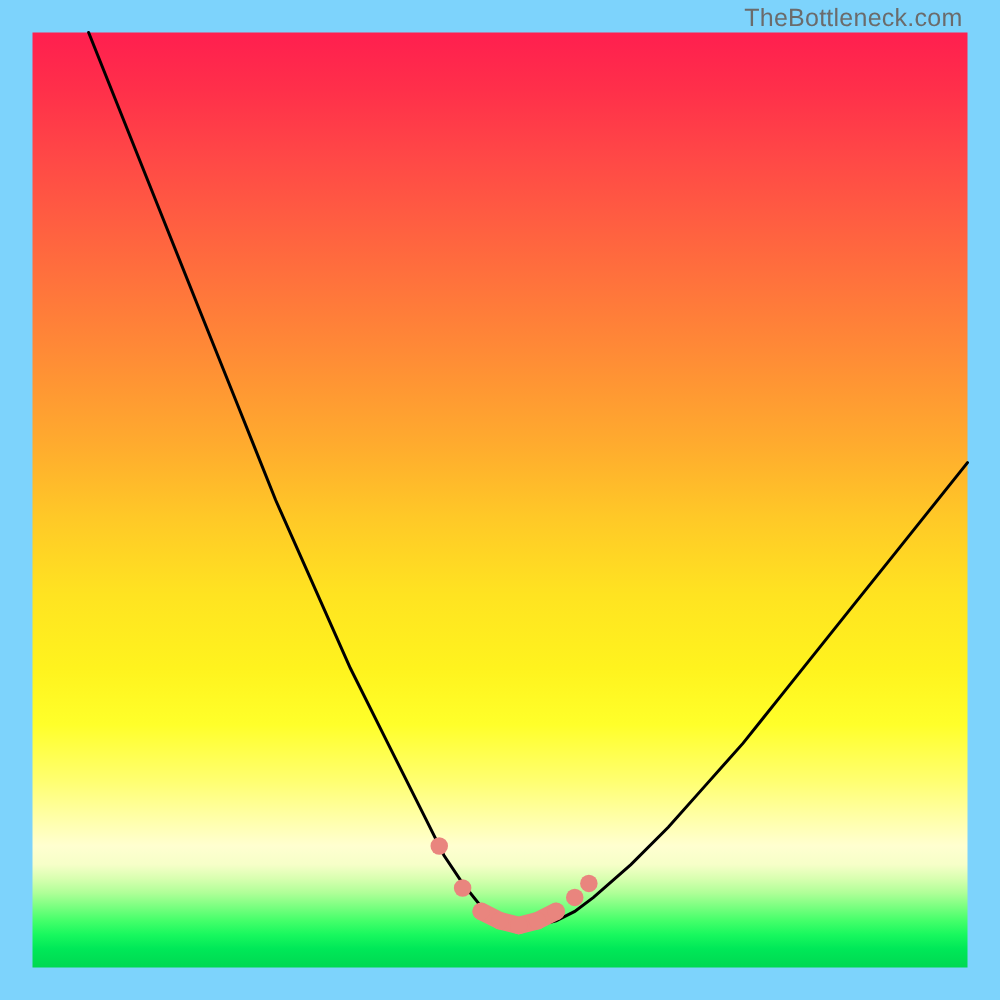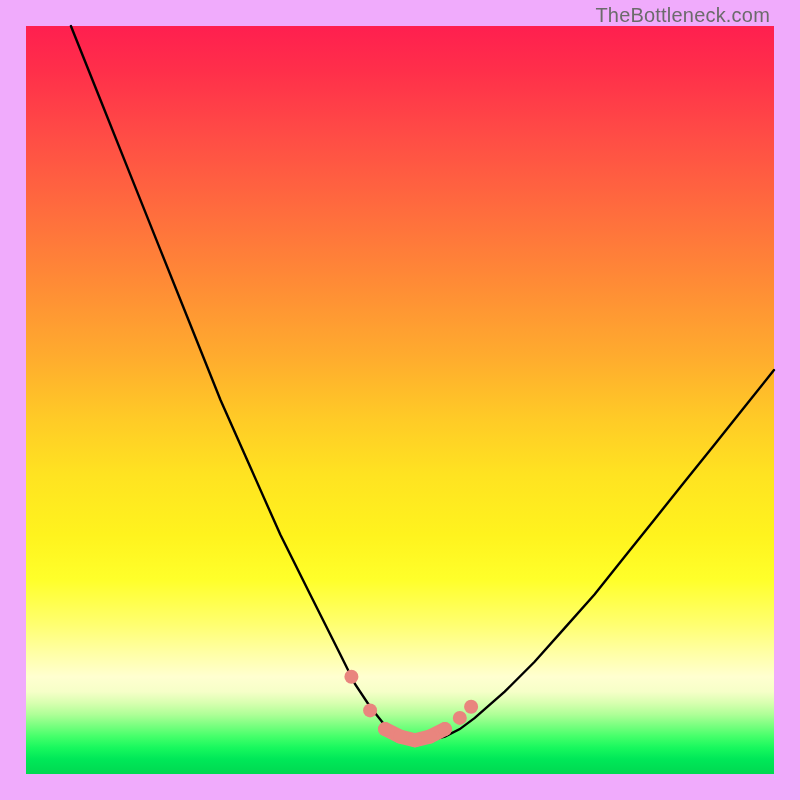--- a/index.html
+++ b/index.html
@@ -10,21 +10,21 @@
     overflow: hidden;
     background: #000;
     font-family: Arial, Helvetica, sans-serif;
   }
   .frame {
     position: absolute;
     top: 0;
     left: 0;
     width: 800px;
     height: 800px;
-    background: #f0abfc;
+    background: #7dd3fc;
   }
   .plot {
     position: absolute;
     top: 26px;
     left: 26px;
     width: 748px;
     height: 748px;
     
     background: linear-gradient(
       to bottom,

